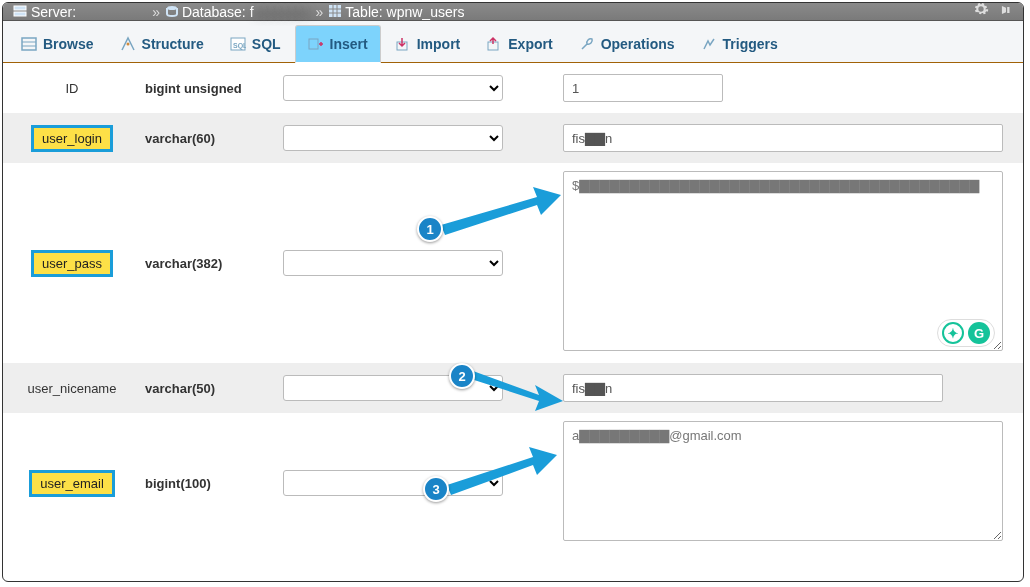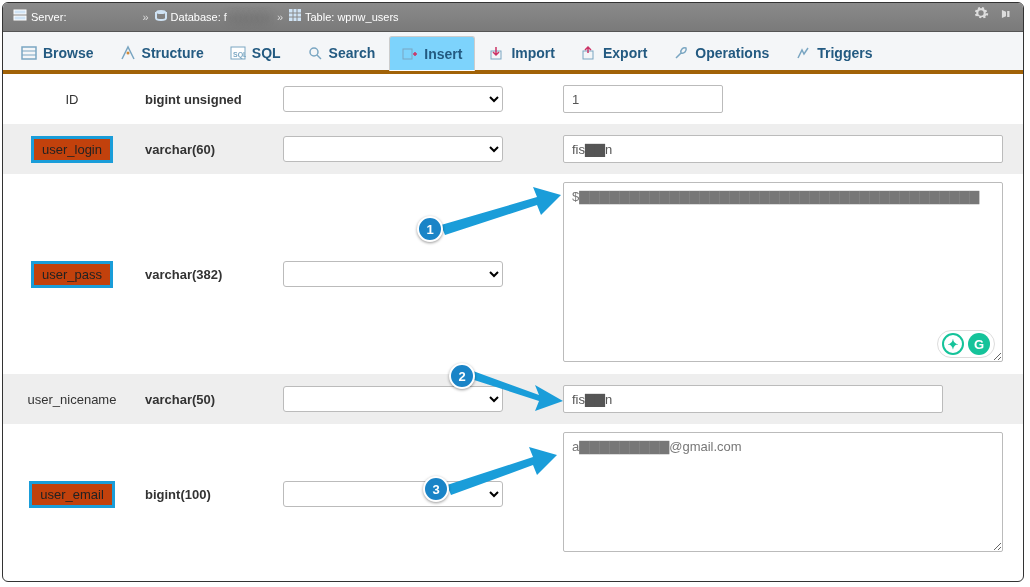--- a/index.html
+++ b/index.html
@@ -2,50 +2,50 @@
 <html><head>
 <meta charset="utf-8">
 <style>
   * { box-sizing: border-box; margin: 0; padding: 0; font-family: -apple-system, BlinkMacSystemFont, "Segoe UI", Helvetica, Arial, sans-serif; }
   body { background: #fff; width: 1030px; height: 587px; overflow: hidden; position: relative; }
   .frame { border: 1px solid #333; border-radius: 6px; width: 1022px; height: 580px; margin: 2px; position: relative; overflow: hidden; background:#fff;}
 
   
   .crumb-bar {
     background: #888; background: linear-gradient(#8a8a8a,#7a7a7a);
-    color: #fff; height: 29px; line-height: 24px; font-size: 11px;
+    color: #fff; height: 18px; line-height: 24px; font-size: 14px;
     padding: 0 10px; display:flex; align-items:center;
     border-bottom:1px solid #555;
   }
   .crumb-bar .sep { margin: 0 6px; color: #ddd; }
   .crumb-ico { display:inline-block; vertical-align:middle; margin-right:4px; }
   .crumb-right { margin-left:auto; display:flex; gap:10px; align-items:center;}
 
   
   .tabs {
     background: #f4f6f8; height: 42px; display:flex; align-items:stretch;
-    border-bottom:4px solid #a16207; padding: 4px 6px 0 6px; gap:2px;
+    border-bottom:1px solid #a16207; padding: 4px 6px 0 6px; gap:2px;
   }
   .tab {
     display:flex; align-items:center; gap:6px; padding:0 12px;
     color:#235a81; font-size:14px; font-weight:bold; cursor:pointer;
     border-top-left-radius:3px; border-top-right-radius:3px;
   }
   .tab.active { background:#7dd3fc; border:1px solid #ccc; border-bottom:1px solid #fff; margin-bottom:-1px;}
   .tab .ico { width:16px; height:16px; display:inline-block;}
 
   
   .row { display:flex; align-items:center; min-height:50px; padding:8px 14px; gap:18px; }
   .row.alt { background:#eee; }
   .col-name { width:110px; text-align:center; font-size:13px; color:#333;}
   .col-type { width:120px; font-size:13px; color:#333;font-weight:bold;}
   .col-func { width:220px; }
   .col-null { width:24px; }
   .col-val  { flex:1; }
-  .field-box { border:3px solid #1a9dd9; padding:3px 8px; font-size:13px; display:inline-block; color:#222; background:#c2410c;}
+  .field-box { border:3px solid #1a9dd9; padding:3px 8px; font-size:13px; display:inline-block; color:#222; background:#fde047;}
 
   select.fn {
     width:220px; height:26px; border:1px solid #bbb; border-radius:3px;
     font-size:13px; background:#fff;
   }
   input.val {
     width:100%; max-width:420px; height:28px; padding:3px 8px;
     border:1px solid #bbb; border-radius:2px; font-size:13px; color:#555;
   }
   input.val.short{ max-width:160px; }
@@ -144,27 +144,20 @@
           </svg></span>
       <span>Structure</span>
     </div>
     <div class="tab">
       <span class="ico"><svg width="16" height="16">
             <rect x="1" y="2" width="14" height="12" fill="#fff" stroke="#7aa6c2"></rect>
             <text x="3" y="12" font-size="7" fill="#7aa6c2">SQL</text>
           </svg></span>
       <span>SQL</span>
     </div>
-    <div class="tab">
-      <span class="ico"><svg width="16" height="16">
-            <circle cx="7" cy="7" r="4" fill="none" stroke="#7aa6c2" stroke-width="1.5"></circle>
-            <line x1="10" y1="10" x2="14" y2="14" stroke="#7aa6c2" stroke-width="1.5"></line>
-          </svg></span>
-      <span>Search</span>
-    </div>
     <div class="tab active">
       <span class="ico"><svg width="16" height="16">
             <rect x="1" y="3" width="9" height="10" fill="none" stroke="#7aa6c2"></rect>
             <path d="M11 8 h4 M13 6 v4" stroke="#c36" stroke-width="1.5"></path>
           </svg></span>
       <span>Insert</span>
     </div>
     <div class="tab">
       <span class="ico"><svg width="16" height="16">
             <rect x="2" y="6" width="10" height="8" fill="none" stroke="#7aa6c2"></rect>

